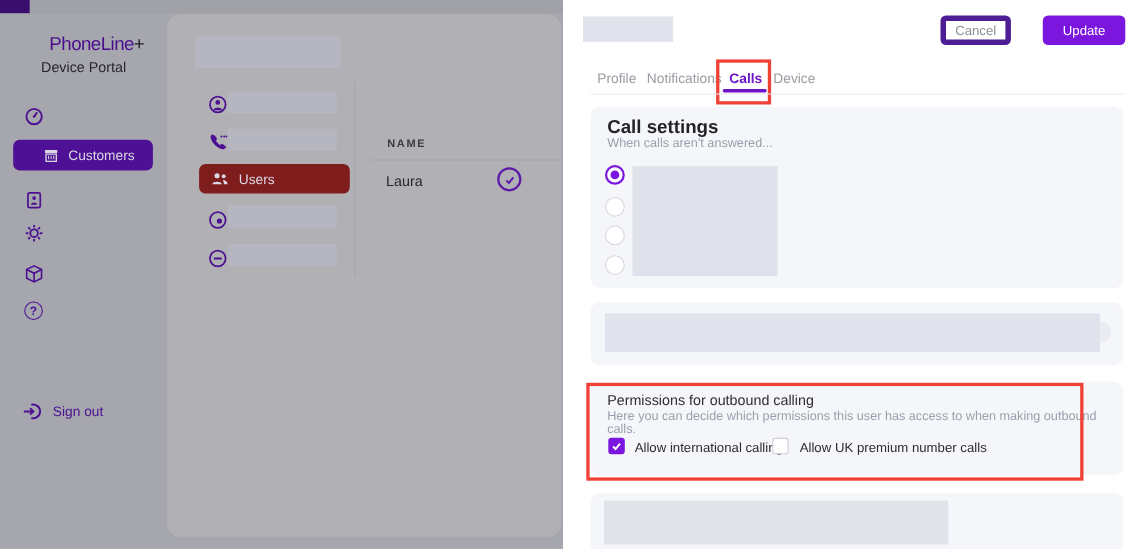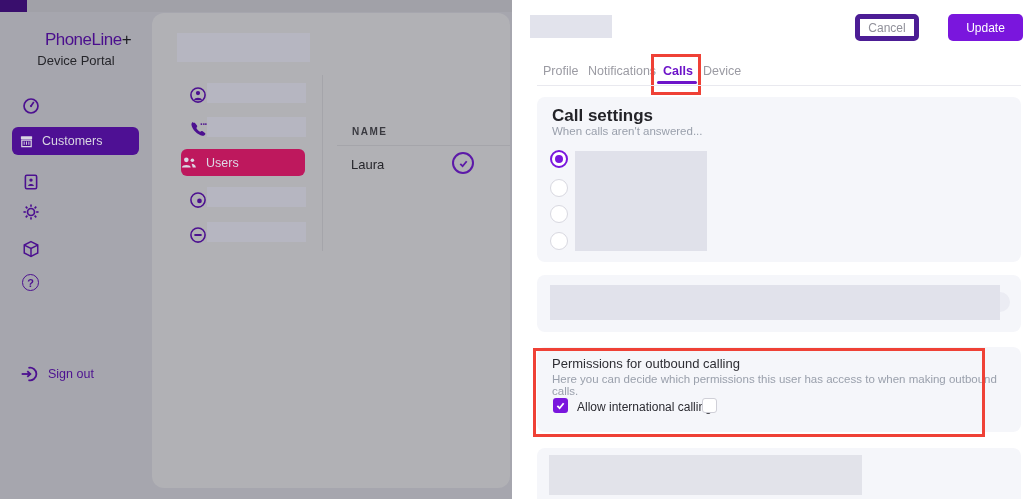--- a/index.html
+++ b/index.html
@@ -13,36 +13,36 @@
   .top-purple { position:absolute; left:0; top:0; width:27px; height:12px; background:#390e6d; }
 
   
   .sidebar { position:absolute; left:0; top:12px; width:152px; height:487px; }
   .logo { position:absolute; left:12px; top:18px; width:152px; text-align:center; font-size:17px; font-weight:normal; letter-spacing:-0.5px; }
   .logo .l1 { color:#4a0e8d; }
   .logo .l2 { color:#1d1d22; }
   .logo-sub { position:absolute; left:0; top:41px; width:152px; text-align:center; font-size:13px; color:#26262b; }
   .side-ic { position:absolute; left:21px; width:20px; height:20px; color:#4c1090; display:flex; align-items:center; justify-content:center; }
   .side-ic svg { width:18px; height:18px; }
-  .btn-customers { position:absolute; left:12px; top:115px; width:127px; height:28px; border-radius:6px; background:#4e1094; display:flex; align-items:center; gap:8px; padding-left:7px; }
+  .btn-customers { position:absolute; left:12px; top:115px; width:127px; height:28px; border-radius:6px; background:#4e1094; display:flex; align-items:center; gap:8px; padding-left:27px; }
   .btn-customers svg { width:15px; height:15px; color:#d9d6e2; }
   .btn-customers span { color:#d9d6e2; font-size:12.5px; }
   .help-circle { position:absolute; left:22px; top:262px; width:17px; height:17px; border:1.6px solid #4c1090; border-radius:50%; color:#4c1090; font-size:11px; font-weight:bold; display:flex; align-items:center; justify-content:center; }
   .signout { position:absolute; left:20px; top:353px; display:flex; align-items:center; gap:10px; color:#4c1090; }
   .signout svg { width:18px; height:18px; }
   .signout span { font-size:12.5px; color:#4c1090; }
 
   
   .midpanel { position:absolute; left:152px; top:13px; width:358px; height:475px; background:#b1b1b5; border-radius:12px; }
   .ph { background:#b6b6c1; }
   .mp-title-ph { position:absolute; left:25px; top:20px; width:133px; height:29px; }
   .mrow-ic { position:absolute; left:36px; width:20px; height:20px; color:#4c1090; display:flex; align-items:center; justify-content:center; }
   .mrow-ic svg { width:18px; height:18px; }
   .mrow-ph { position:absolute; left:55px; width:99px; height:20px; }
-  .btn-users { position:absolute; left:29px; top:136px; width:124px; height:27px; border-radius:6px; background:#be185d; display:flex; align-items:center; gap:9px; }
+  .btn-users { position:absolute; left:29px; top:136px; width:137px; height:27px; border-radius:6px; background:#7f1d1d; display:flex; align-items:center; gap:9px; padding-left:11px; }
   .btn-users svg { width:16px; height:13px; color:#dcd9e6; }
   .btn-users span { color:#dcd9e6; font-size:12.5px; }
   .vdivider { position:absolute; left:170px; top:62px; width:1px; height:176px; background:#a5a5aa; }
   .search-pill { position:absolute; left:185px; top:62px; width:166px; height:21px; border:1px solid #9c9ca4; border-radius:11px; background:transparent; }
   .search-pill input { width:100%; height:100%; border:none; outline:none; background:transparent; font-size:11.5px; color:#5f5f66; padding:0 14px; font-family:inherit; }
   .search-pill input::placeholder { color:#6e6e76; opacity:1; }
   .name-hdr { position:absolute; left:200px; top:113px; font-size:10px; font-weight:bold; letter-spacing:1.5px; color:#3a3a40; }
   .name-div { position:absolute; left:185px; top:132px; width:173px; height:1px; background:#a5a5aa; }
   .row-name { position:absolute; left:199px; top:144px; font-size:13px; color:#26262b; }
   .row-check { position:absolute; left:300px; top:139px; width:22px; height:22px; border:2px solid #5c19a8; border-radius:50%; color:#5c19a8; display:flex; align-items:center; justify-content:center; }
@@ -260,20 +260,21 @@
     <div class="card card3">
       <div class="p-title">Permissions for outbound calling</div>
       <div class="p-sub">Here you can decide which permissions this user has access to when making outbound calls.</div>
       <div class="cbx checked cbx1">
         <svg viewBox="0 0 10 10" fill="none" stroke="currentColor" stroke-width="2">
             <path d="M1.5 5.5 L4 8 L8.5 2.5"></path>
           </svg>
       </div>
       <div class="cbx-label cbl1">Allow international calling</div>
       <div class="cbx unchecked cbx2"></div>
+      <div class="cbx-label cbl2">Allow UK premium number calls</div>
     </div>
     <div class="perm-redbox"></div>
 
     <div class="card card4">
       <div class="c4-ph"></div>
     </div>
   </div>
 
 </div>
 

